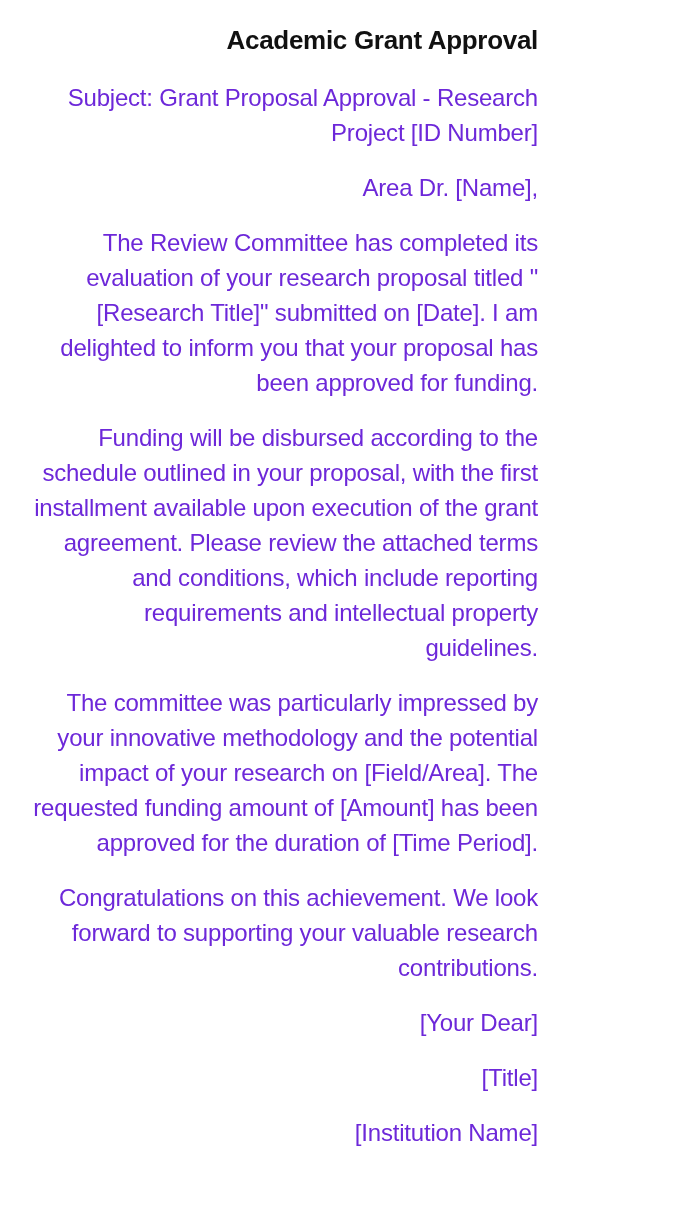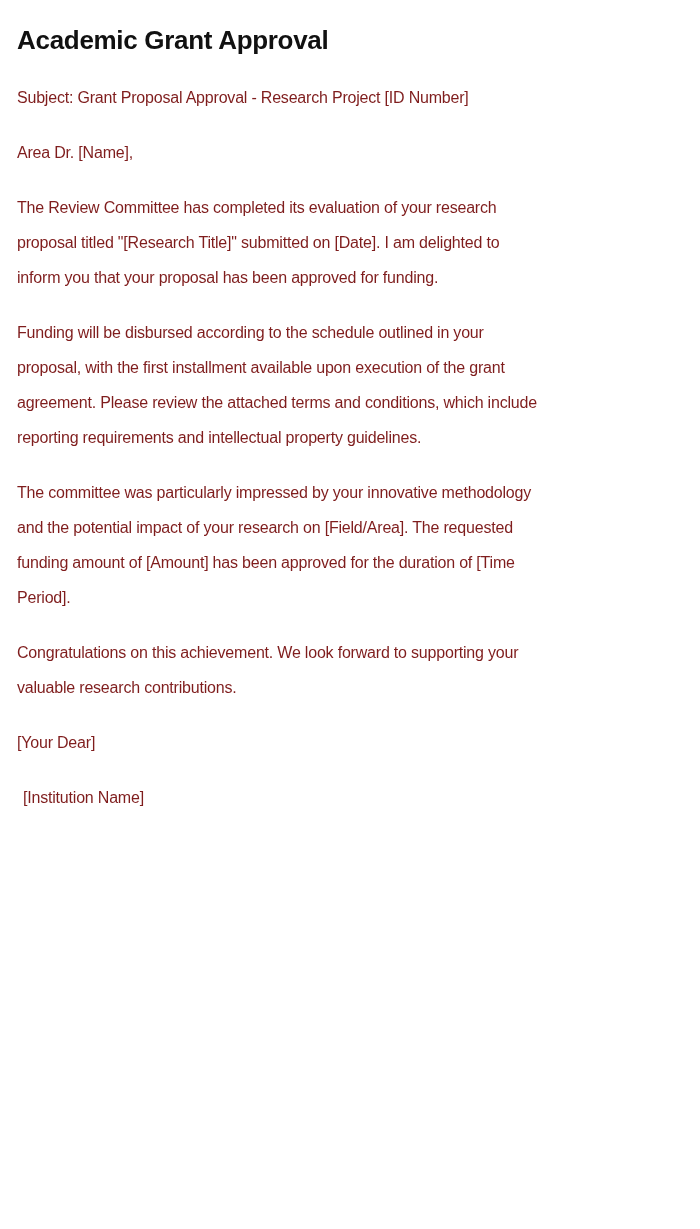--- a/index.html
+++ b/index.html
@@ -8,37 +8,38 @@
     background: #ffffff;
   }
   body {
     font-family: "Liberation Sans", "DejaVu Sans", sans-serif;
     -webkit-font-smoothing: antialiased;
   }
   .doc {
     width: 596px;
     min-height: 1229px;
     box-sizing: border-box;
-    padding: 24px 58px 40px 17px;
+    padding: 24px 58px 40px 28px;
     background: #ffffff;
+    text-align: right;
   }
   .doc h1 {
     margin: 0 0 24px 0;
     font-size: 26px;
     line-height: 32px;
     font-weight: 700;
     letter-spacing: -0.3px;
     color: #111111;
   }
   .doc p {
     margin: 0 0 20px 0;
-    font-size: 16px;
+    font-size: 24px;
     line-height: 35px;
     letter-spacing: -0.2px;
-    color: #7f1d1d;
+    color: #6d28d9;
   }
   .doc p:last-child {
     margin-bottom: 0;
     margin-left: 6px;
   }
 </style>
 </head>
 <body>
 
 <article class="doc">
@@ -53,15 +54,16 @@
   <p>Funding will be disbursed according to the schedule outlined in your proposal, with the first installment available upon execution of the grant agreement. Please review the attached terms and conditions, which include reporting requirements and intellectual property guidelines.</p>
 
   <p>The committee was particularly impressed by your innovative methodology and the potential impact of your research on [Field/Area]. The requested funding amount of [Amount] has been approved for the duration of [Time Period].</p>
 
 
   <p>Congratulations on this achievement. We look forward to supporting your valuable research contributions.</p>
 
 
   <p>[Your Dear]</p>
 
+  <p>[Title]</p>
 
   <p>[Institution Name]</p>
 </article>
 
 </body></html>

